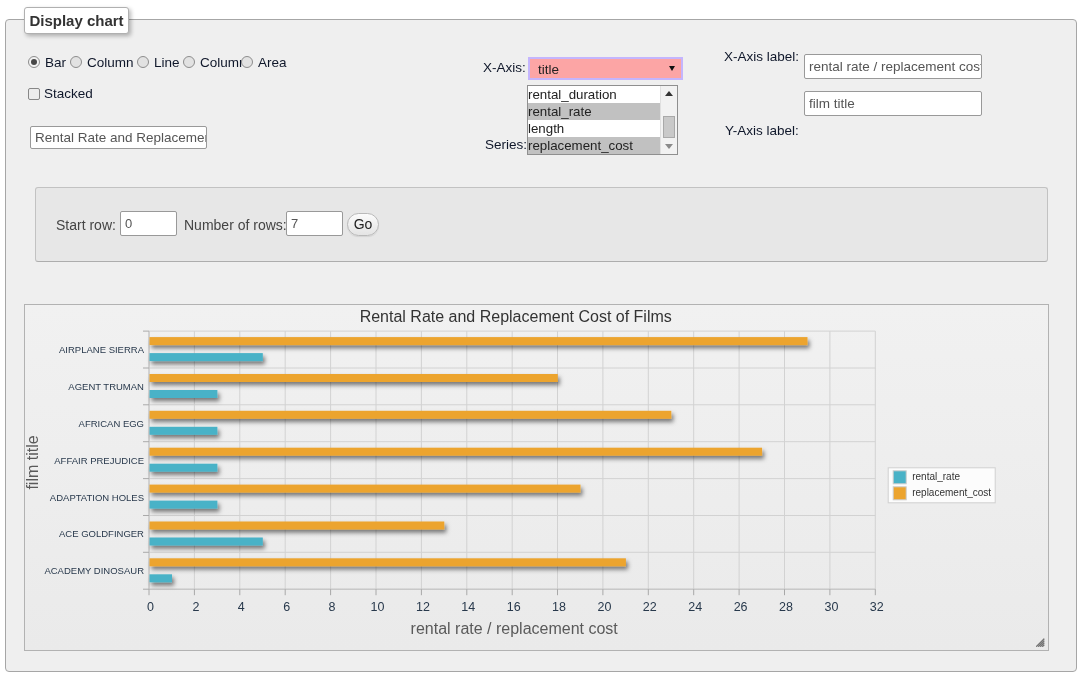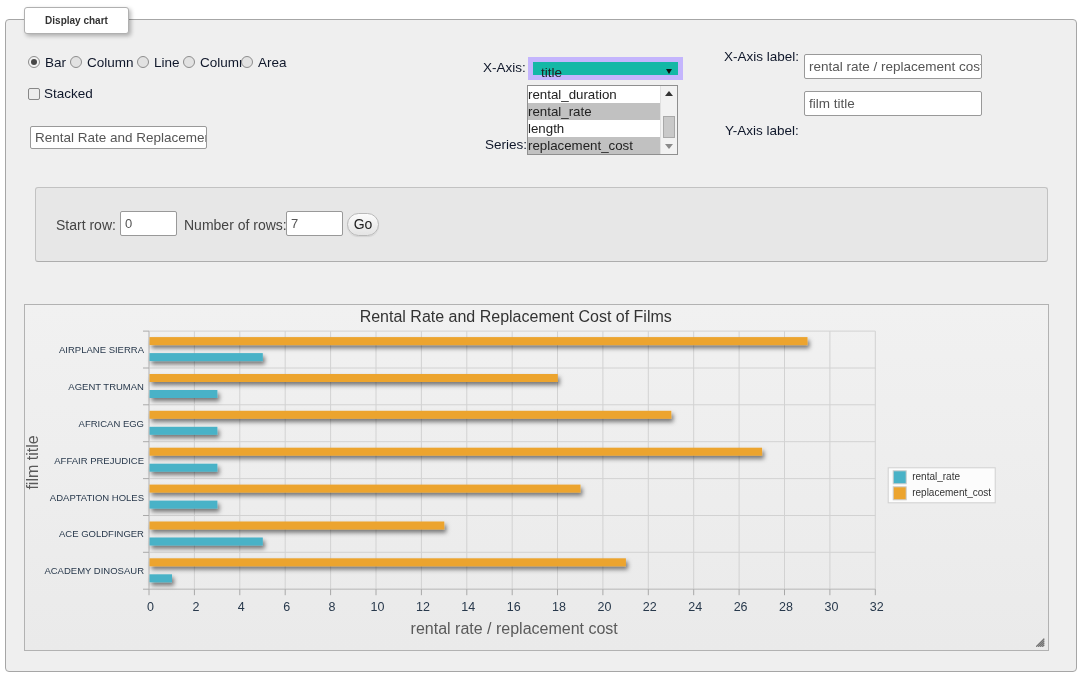--- a/index.html
+++ b/index.html
@@ -1,26 +1,26 @@
 <!DOCTYPE html>
 <html><head>
 <meta charset="utf-8">
 <style>
 * { margin:0; padding:0; box-sizing:border-box; }
 html,body { width:1081px; height:681px; background:#ffffff; font-family:"Liberation Sans", sans-serif; position:relative; overflow:hidden; }
 .abs { position:absolute; }
 #fieldset { left:5px; top:19px; width:1072px; height:653px; background:#efefef; border:1px solid #a6a6a6; border-radius:4px; }
-#legendbox { left:24px; top:7px; width:105px; height:27px; background:#ffffff; border:1px solid #b0b0b0; border-radius:3px; box-shadow:2px 2px 4px rgba(0,0,0,0.28); color:#333; font-size:10px; font-weight:bold; line-height:25px; text-align:center; z-index:5; }
+#legendbox { left:24px; top:7px; width:105px; height:27px; background:#ffffff; border:1px solid #b0b0b0; border-radius:3px; box-shadow:2px 2px 4px rgba(0,0,0,0.28); color:#333; font-size:15px; font-weight:bold; line-height:25px; text-align:center; z-index:5; }
 .radio { width:12px; height:12px; border-radius:50%; border:1px solid #8d8d8d; background:#e2e2e2; }
 .radio.on { background:#f2f2f2; }
 .radio.on::after { content:""; position:absolute; left:2px; top:2px; width:6px; height:6px; border-radius:50%; background:#474747; }
 .ctl-label { font-size:13.5px; color:#0f172a; line-height:14px; }
 .checkbox { width:12px; height:12px; border:1px solid #878787; border-radius:2px; background:#ececec; }
 input.txt { position:absolute; border:1px solid #999; border-radius:2px; background:#fff; color:#555; font-family:"Liberation Sans", sans-serif; font-size:13.5px; padding:0 0 0 4px; outline:none; }
-#selectbox { left:528px; top:57px; width:155px; height:23px; background:#14b8a6; border:5px solid #c4b5fd; border-radius:0; font-size:13.5px; color:#222; line-height:21px; padding-left:8px; }
+#selectbox { left:528px; top:57px; width:155px; height:23px; background:#fca5a5; border:2px solid #c4b5fd; border-radius:0; font-size:13.5px; color:#222; line-height:21px; padding-left:8px; }
 #selectbox .arrow { position:absolute; right:6px; top:7px; width:0; height:0; border-left:3.5px solid transparent; border-right:3.5px solid transparent; border-top:5px solid #101010; }
 #listbox { left:527px; top:85px; width:151px; height:70px; background:#fff; border:1px solid #8f8f8f; font-size:13.3px; color:#222; }
 #listbox .opt { height:17px; line-height:17px; white-space:nowrap; }
 #listbox .sel { background:#c1c1c1; }
 #sbar { position:absolute; right:0; top:0; width:17px; height:68px; background:#f2f2f2; border-left:1px solid #e0e0e0; }
 .sbtn { position:absolute; left:0; width:16px; height:16px; background:#f2f2f2; text-align:center; }
 #sthumb { position:absolute; left:2px; top:30px; width:12px; height:22px; background:#c9c9c9; border:1px solid #a9a9a9; }
 .tri-up { width:0;height:0;border-left:4px solid transparent;border-right:4px solid transparent;border-bottom:5px solid #333; margin:5px auto 0; }
 .tri-dn { width:0;height:0;border-left:4px solid transparent;border-right:4px solid transparent;border-top:5px solid #8a8a8a; margin:6px auto 0; }
 #panel { left:35px; top:187px; width:1013px; height:75px; background:#e7e7e7; border:1px solid #c2c2c2; border-bottom-color:#adadad; border-radius:3px; }

